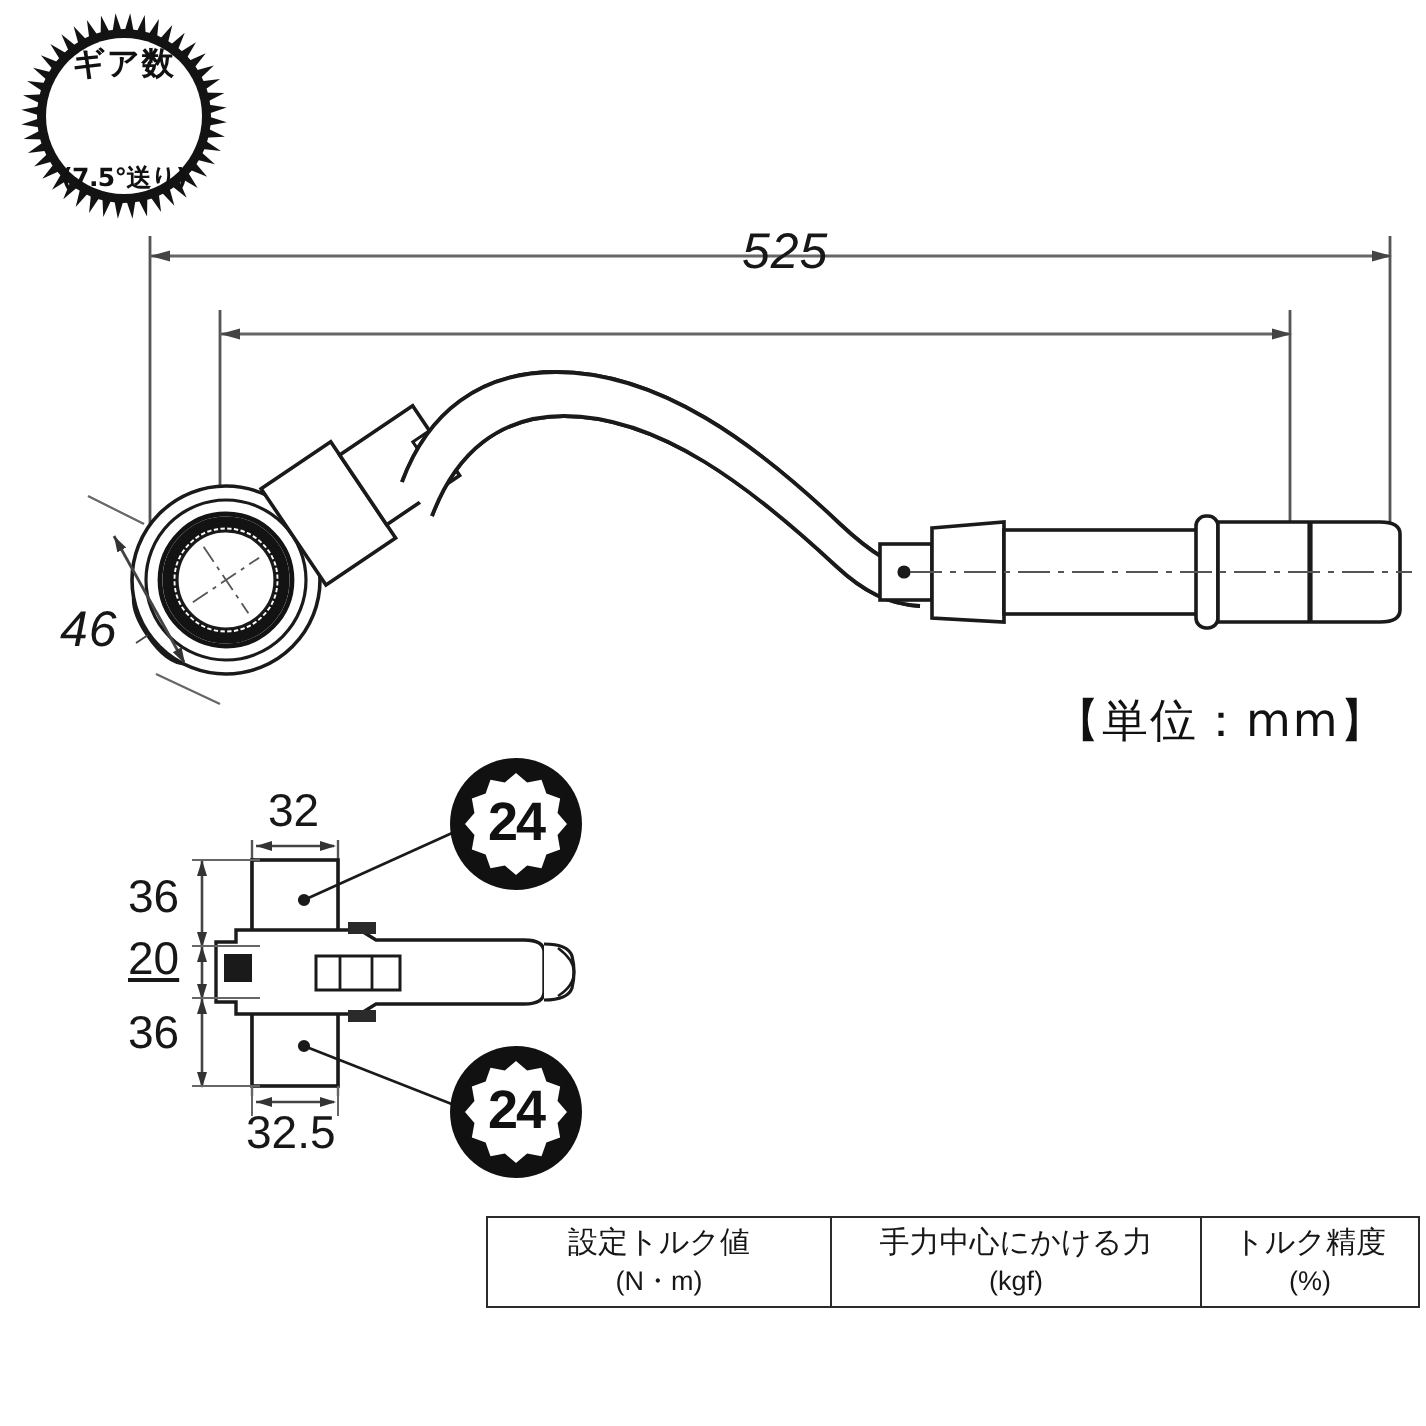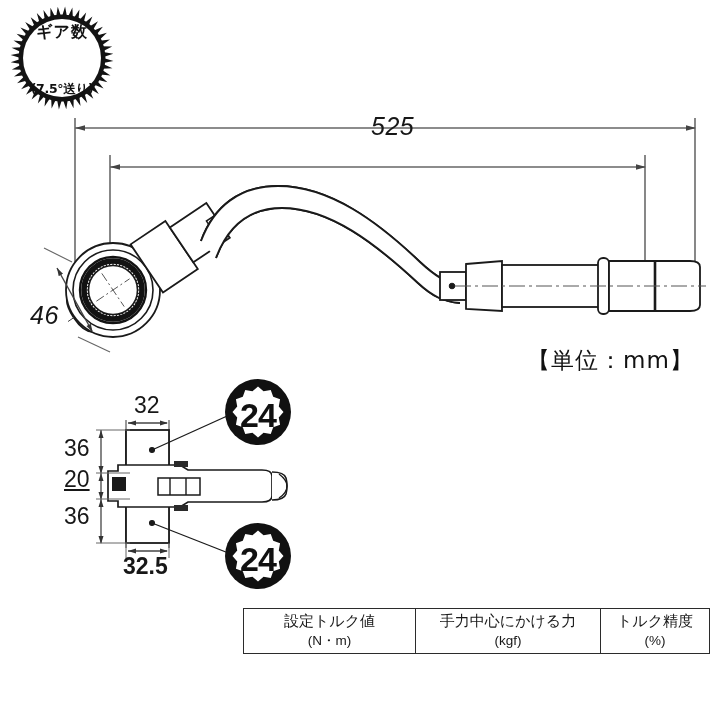--- a/index.html
+++ b/index.html
@@ -78,21 +78,21 @@
   .socket-badge {
     position: absolute;
     width: 66px;
     height: 66px;
   }
   .socket-badge .sb-num {
     position: absolute;
     width: 100%;
     top: 17px;
     text-align: center;
-    font-size: 34px;
+    font-size: 27px;
     font-weight: bold;
     color: #111111;
     letter-spacing: -1px;
   }
 
   
   #unit-note {
     position: absolute;
     left: 527px;
     top: 345px;
@@ -348,21 +348,21 @@
   <div class="txt dim-num" style="left:30px; top:303px;">46</div>
 
   <div class="txt dim-num-sm" style="left:134px; top:394px;">32</div>
 
   <div class="txt dim-num-sm" style="left:64px; top:437px;">36</div>
 
   <div class="txt dim-num-sm" style="left:64px; top:468px;text-decoration:underline;">20</div>
 
   <div class="txt dim-num-sm" style="left:64px; top:505px;">36</div>
 
-  <div class="txt dim-num-sm" style="left:123px; top:555px;font-weight:bold;">32.5</div>
+  <div class="txt dim-num-sm" style="left:123px; top:555px;">32.5</div>
 
   <div class="socket-badge" style="left:225px; top:379px;">
     <div class="sb-num">24</div>
   </div>
   <div class="socket-badge" style="left:225px; top:523px;">
     <div class="sb-num">24</div>
   </div>
 
   <div id="unit-note" class="jp">【単位：mm】</div>
 

